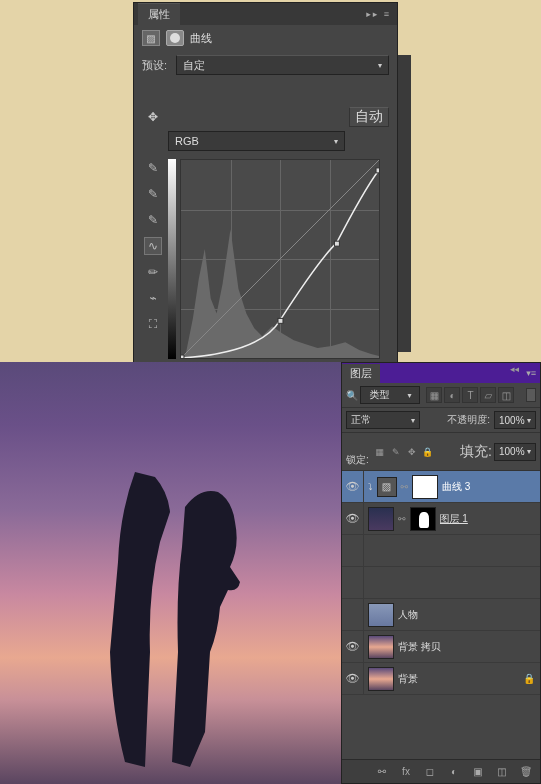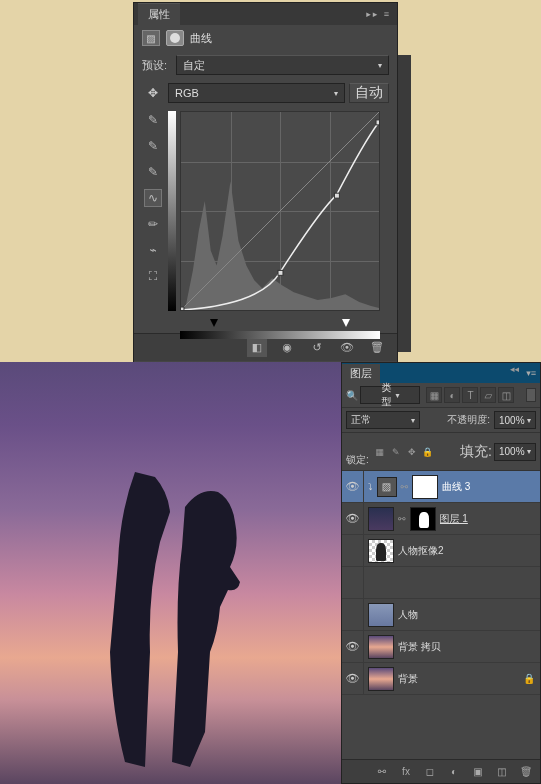--- a/index.html
+++ b/index.html
@@ -17,21 +17,21 @@
   .mask-icon { width: 18px; height: 16px; background: #999; border-radius: 2px; }
   .curves-label { color: #ddd; font-size: 11px; }
   
   .preset-row { display: flex; align-items: center; gap: 4px; padding: 4px 8px; }
   .preset-label { color: #ccc; font-size: 11px; width: 30px; }
   .dropdown { flex: 1; height: 20px; background: #3a3a3a; border: 1px solid #222; border-top-color: #555; color: #ddd; font-size: 11px; padding: 0 6px; display: flex; align-items: center; justify-content: space-between; }
   .dd-arrow { font-size: 8px; color: #ccc; }
   
   .channel-row { display: flex; align-items: center; gap: 4px; padding: 4px 8px; }
   .hand-icon { width: 22px; height: 20px; display: flex; align-items: center; justify-content: center; color: #ccc; font-size: 12px; }
-  .channel-dd { flex: 1; height: 20px; background: #3a3a3a; border: 1px solid #222; color: #ddd; font-size: 11px; padding: 0 6px; display: flex; align-items: center; justify-content: space-between; }
+  .channel-dd { flex: 1; height: 20px; background: #3a3a3a; border: 1px solid #222; color: #ddd; font-size: 11px; padding: 0 6px; display: flex; align-items: center; justify-content: space-between; margin-top: 48px; }
   .auto-btn { width: 40px; height: 20px; background: #4a4a4a; border: 1px solid #333; border-top-color: #5a5a5a; color: #ddd; font-size: 14px; display: flex; align-items: center; justify-content: center; }
   
   .curves-body { display: flex; padding: 4px 8px; gap: 4px; }
   .curves-tools { width: 22px; display: flex; flex-direction: column; gap: 8px; align-items: center; }
   .tool-icon { width: 18px; height: 18px; color: #bbb; font-size: 12px; display: flex; align-items: center; justify-content: center; }
   .tool-icon.active { background: #555; border: 1px solid #777; }
   
   .curves-graph { width: 200px; height: 200px; background: #4a4a4a; border: 1px solid #333; position: relative; }
   .grid-line { position: absolute; background: #666; }
   .grid-v { width: 1px; height: 100%; }
@@ -50,26 +50,26 @@
   .props-bottom .btn { width: 20px; height: 18px; display: flex; align-items: center; justify-content: center; color: #bbb; font-size: 11px; }
   .props-bottom .btn.active { background: #555; }
   
   
   .bottom-area { position: absolute; top: 362px; left: 0; width: 541px; height: 422px; display: flex; }
   .preview-img { width: 341px; height: 422px; background: linear-gradient(180deg, #5a4a7a 0%, #6a5088 15%, #8a6a98 35%, #c888a0 55%, #e8a890 70%, #c89098 80%, #5a4560 100%); position: relative; }
   .silhouette { position: absolute; left: 90px; top: 90px; width: 180px; height: 320px; }
   
   
   .layers-panel { width: 200px; height: 422px; background: #454545; border: 1px solid #222; display: flex; flex-direction: column; }
-  .layers-tab-strip { height: 20px; background: #0c4a6e; display: flex; align-items: center; }
+  .layers-tab-strip { height: 20px; background: #4c1d95; display: flex; align-items: center; }
   .layers-tab { background: #454545; color: #ddd; font-size: 11px; padding: 2px 8px; }
   .layers-tab-icons { margin-left: auto; padding-right: 4px; color: #aaa; font-size: 9px; }
   
   .filter-row { display: flex; align-items: center; gap: 2px; padding: 3px 4px; border-bottom: 1px solid #333; }
-  .filter-dd { height: 18px; background: #3a3a3a; border: 1px solid #222; color: #ddd; font-size: 10px; padding: 0 20px; display: flex; align-items: center; gap: 4px; width: 60px; justify-content: space-between; }
+  .filter-dd { height: 18px; background: #3a3a3a; border: 1px solid #222; color: #ddd; font-size: 10px; padding: 0 8px; display: flex; align-items: center; gap: 4px; width: 60px; justify-content: space-between; }
   .filter-icons { display: flex; gap: 2px; margin-left: 4px; }
   .f-icon { width: 16px; height: 16px; display: flex; align-items: center; justify-content: center; color: #999; font-size: 10px; border: 1px solid #333; background: #3e3e3e; }
   
   .blend-row { display: flex; align-items: center; gap: 4px; padding: 3px 4px; border-bottom: 1px solid #333; }
   .blend-dd { height: 18px; background: #3a3a3a; border: 1px solid #222; color: #ddd; font-size: 10px; padding: 0 4px; display: flex; align-items: center; width: 74px; justify-content: space-between; }
   .opacity-lbl { color: #ccc; font-size: 10px; margin-left: auto; }
   .opacity-val { height: 18px; background: #3a3a3a; border: 1px solid #222; color: #ddd; font-size: 10px; padding: 0 4px; display: flex; align-items: center; width: 42px; justify-content: space-between; }
   
   .lock-row { display: flex; align-items: center; gap: 2px; padding: 3px 4px; border-bottom: 1px solid #333; }
   .lock-lbl { color: #ccc; font-size: 10px; margin-top: 17px; }
@@ -251,26 +251,20 @@
           <span class="link-icon-sm">⚯</span>
           <div class="layer-mask" style="background:#000">
               <div style="position:absolute;left:8px;top:4px;width:10px;height:16px;background:#fff;border-radius:40% 40% 20% 20%"></div>
             </div>
           <span class="layer-name" style="text-decoration:underline">图层 1</span>
         </div>
       </div>
 
       <div class="layer-row">
         <div class="eye-col"></div>
-        <div class="layer-content">
-          <div class="layer-thumb" style="background:repeating-conic-gradient(#ccc 0 25%,#fff 0 50%) 0 0/6px 6px">
-              <div style="width:10px;height:18px;background:#222;margin:3px auto;border-radius:40% 40% 10% 10%"></div>
-            </div>
-          <span class="layer-name">人物抠像2</span>
-        </div>
       </div>
 
       <div class="layer-row">
         <div class="eye-col"></div>
       </div>
 
       <div class="layer-row">
         <div class="eye-col"></div>
         <div class="layer-content">
           <div class="layer-thumb" style="background:linear-gradient(#8898b8,#6878a0)"></div>

